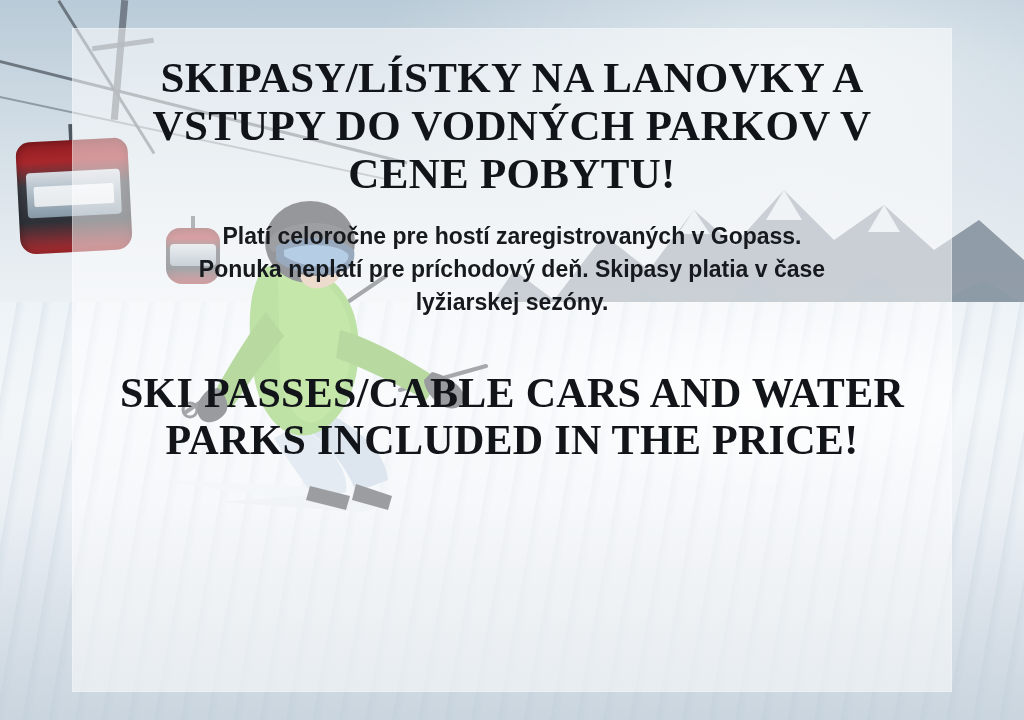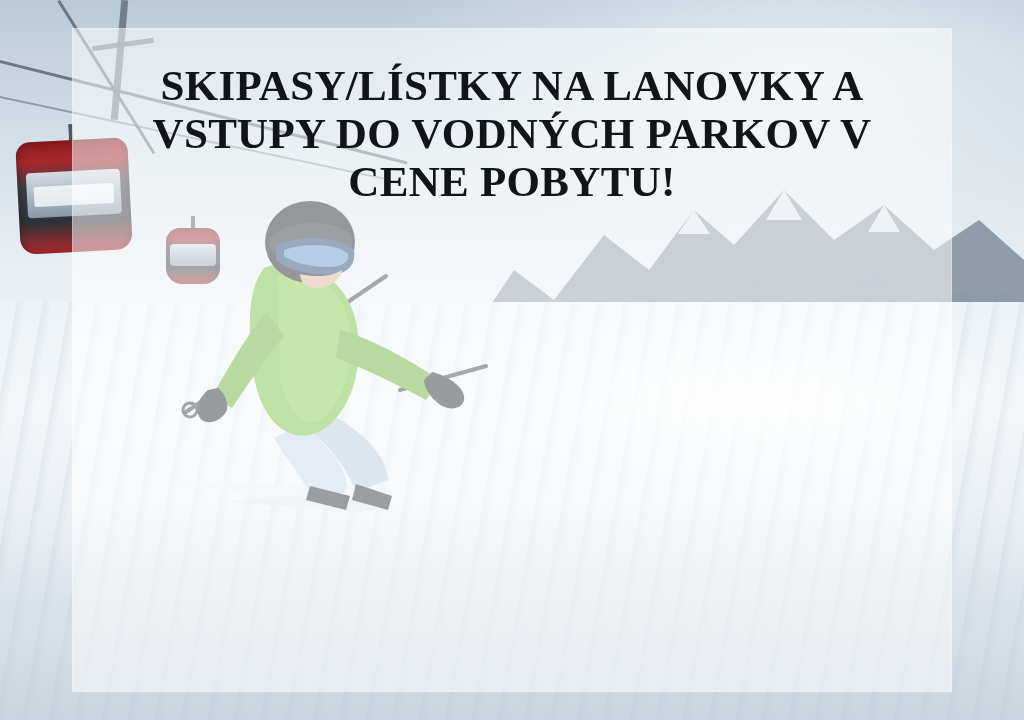--- a/index.html
+++ b/index.html
@@ -147,21 +147,21 @@
     left: 72px;
     top: 28px;
     width: 880px;
     height: 664px;
     background: rgba(255,255,255,0.52);
     box-shadow: 0 0 0 1px rgba(255,255,255,0.25) inset;
   }
   .content {
     position: absolute;
     left: 72px;
-    top: 36px;
+    top: 28px;
     width: 880px;
     height: 664px;
     display: flex;
     flex-direction: column;
     align-items: center;
     justify-content: flex-start;
     padding-top: 26px;
     box-sizing: border-box;
   }
   .headline {
@@ -280,17 +280,19 @@
 
       <path d="M150,94 C166,98 184,96 192,90 C190,102 176,110 162,108 C154,106 150,100 150,94 Z" fill="#d9b79a"></path>
     </svg>
   </div>
 
   <div class="panel"></div>
 
   <div class="content">
     <h1 class="headline">SKIPASY/LÍSTKY NA LANOVKY A VSTUPY DO VODNÝCH PARKOV V CENE POBYTU!</h1>
 
-
+    <p class="subline">Platí celoročne pre hostí zaregistrovaných v Gopass. Ponuka neplatí pre príchodový deň. Skipasy platia v čase lyžiarskej sezóny.</p>
+
+    <h1 class="headline en">SKI PASSES/CABLE CARS AND WATER PARKS INCLUDED IN THE PRICE!</h1>
 
   </div>
 
 </div>
 
 </body></html>

